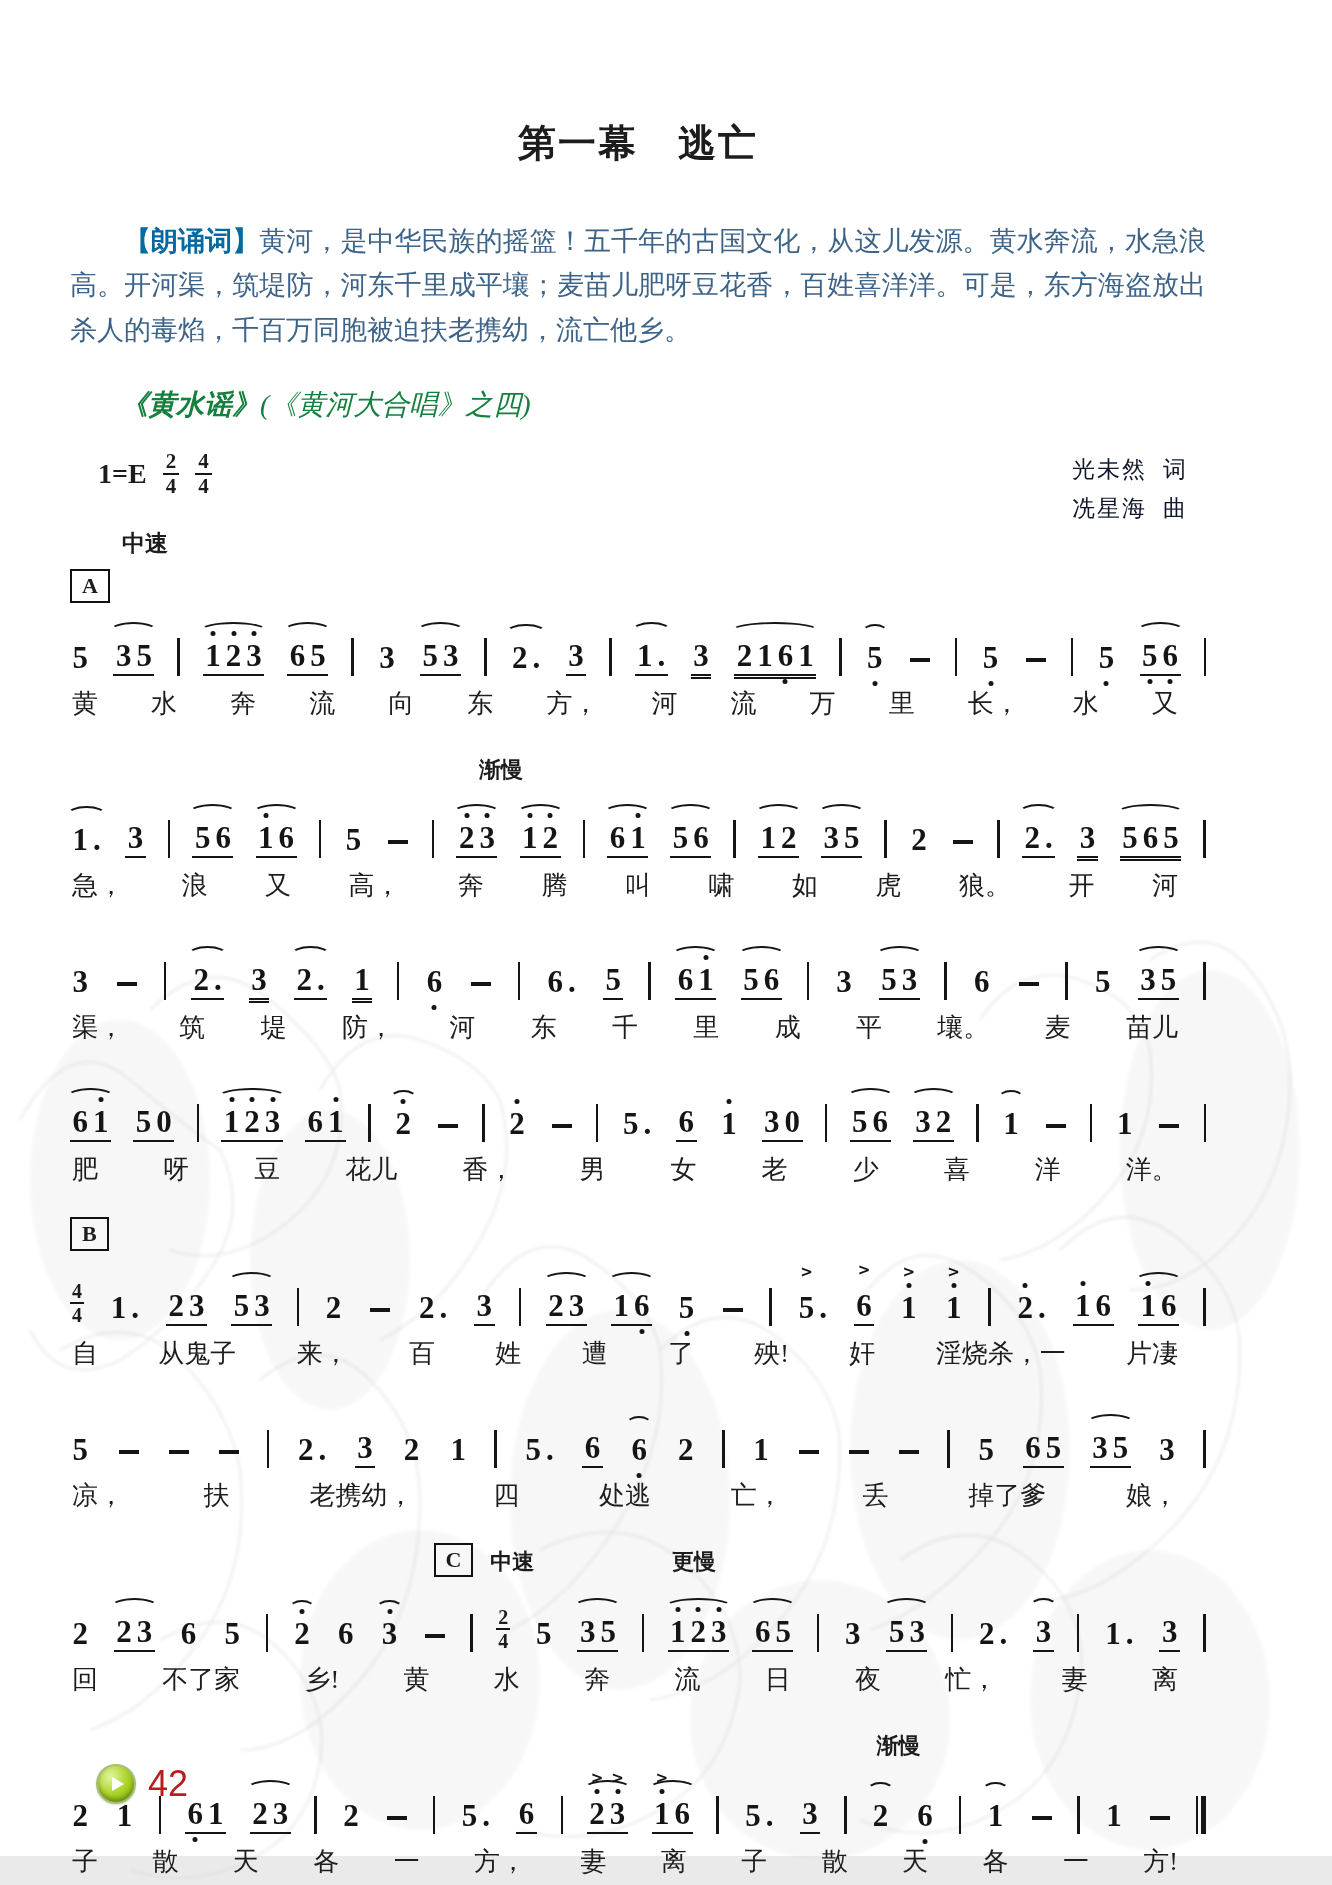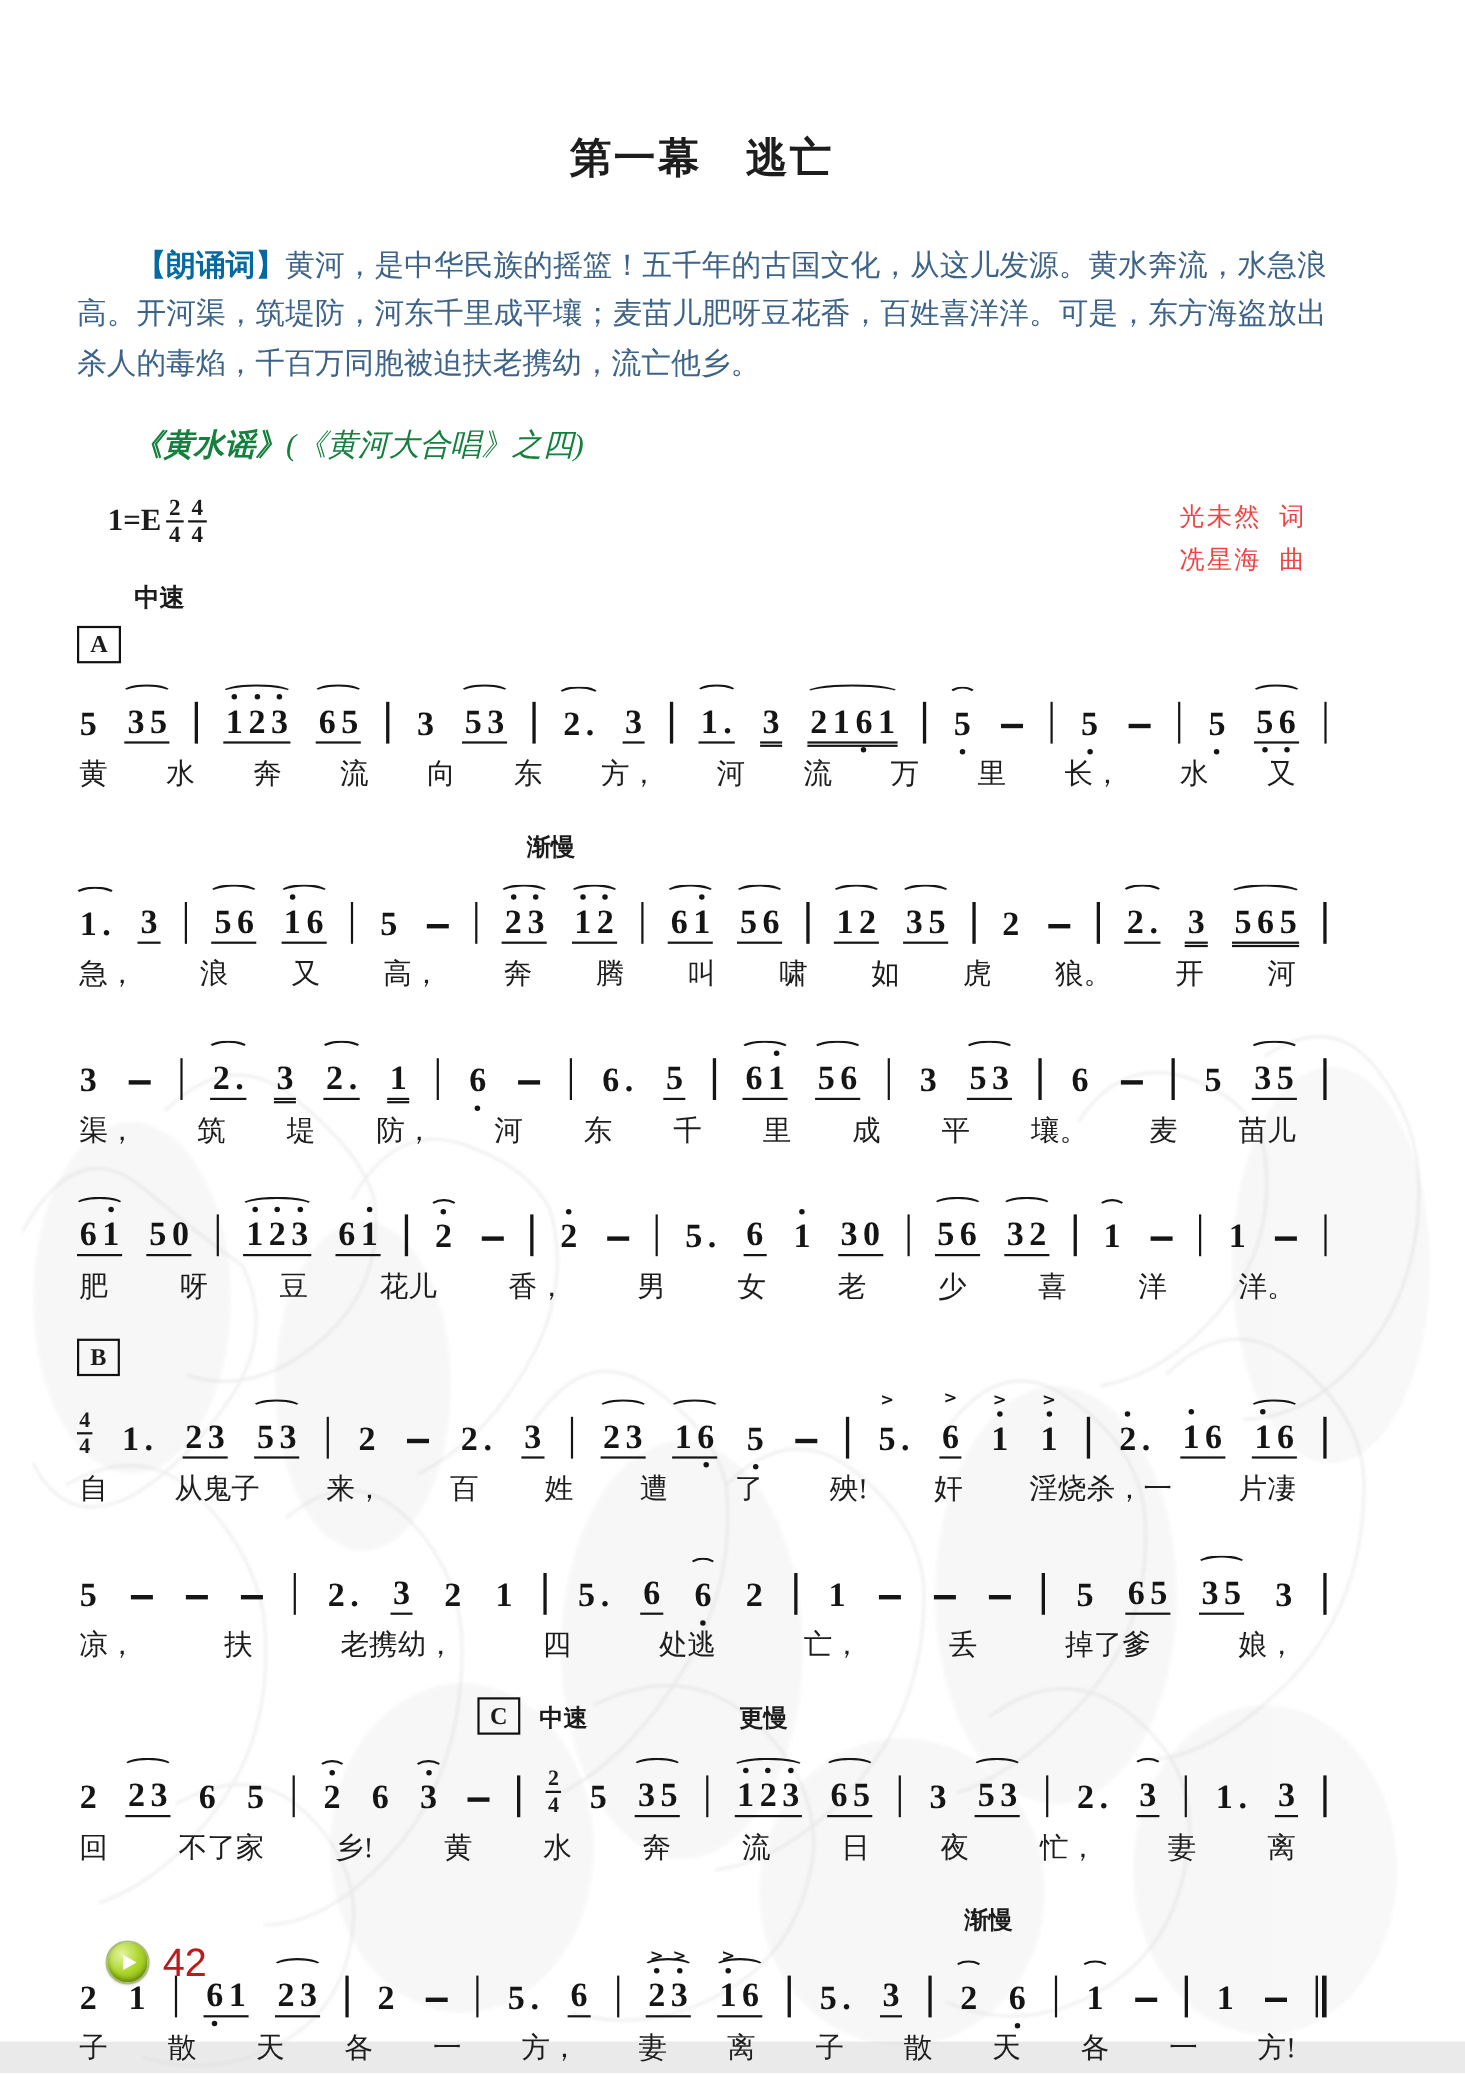--- a/index.html
+++ b/index.html
@@ -12,24 +12,24 @@
            font-size:38px; letter-spacing:2px; margin:0 0 50px 0; color:#1d1d1d; }
 
   .recitation { font-size:27px; line-height:1.64; text-align:justify; text-indent:2em; margin:0; }
   .recitation .label { color:#0369a1; font-weight:bold; font-family:"Liberation Sans",sans-serif; }
   .recitation .body { color:#3d6488; }
 
   .song-title { margin:34px 0 0 50px; font-size:28px; color:#15803d;font-style:italic; }
   .song-title .bold { font-weight:bold; font-family:"Liberation Sans",sans-serif; }
 
   .keyrow { display:flex; justify-content:space-between; align-items:flex-start; margin:26px 4px 0 28px; }
-  .keysig { font-size:28px; font-weight:bold; display:flex; align-items:center; gap:4px; font-family:"Liberation Serif",serif;justify-content:center; }
+  .keysig { font-size:28px; font-weight:bold; display:flex; align-items:center; gap:16px; font-family:"Liberation Serif",serif;justify-content:center; }
   .frac { display:inline-flex; flex-direction:column; align-items:center; font-size:21px; line-height:1.1; font-weight:bold; }
   .frac .fn { border-bottom:2px solid #151515; padding:0 3px; }
-  .credits { font-size:23px; line-height:1.7; letter-spacing:2px; margin-right:14px; color:#ef4444; }
+  .credits { font-size:23px; line-height:1.7; letter-spacing:2px; margin-right:14px; color:#0f172a; }
   .credits .role { margin-left:16px; }
 
   .tempo-main { font-family:"Liberation Sans",sans-serif; font-weight:bold; font-size:23px; margin:0 0 0 52px; }
 
   .music-lines { margin-top:6px; }
   .system { margin-bottom:26px; }
   .marks { position:relative; height:40px; }
   .mark { position:absolute; bottom:2px; font-family:Liberation Mono, monospace; font-weight:bold; font-size:22px; white-space:nowrap; }
   .mark.boxed { border:2px solid #111; padding:2px 10px; font-family:"Liberation Serif",serif; font-weight:bold; }
 

